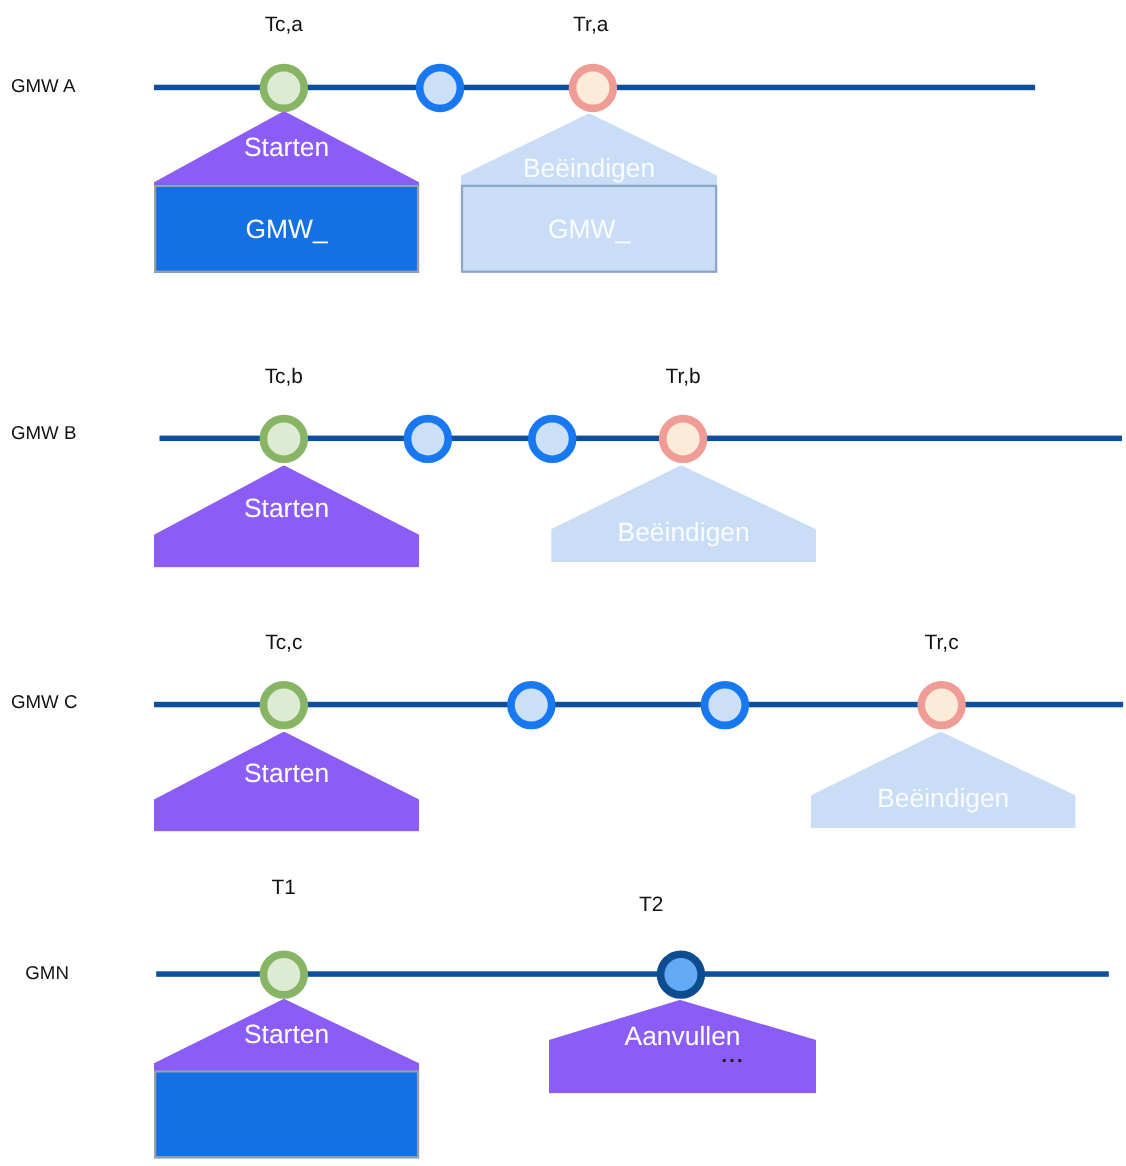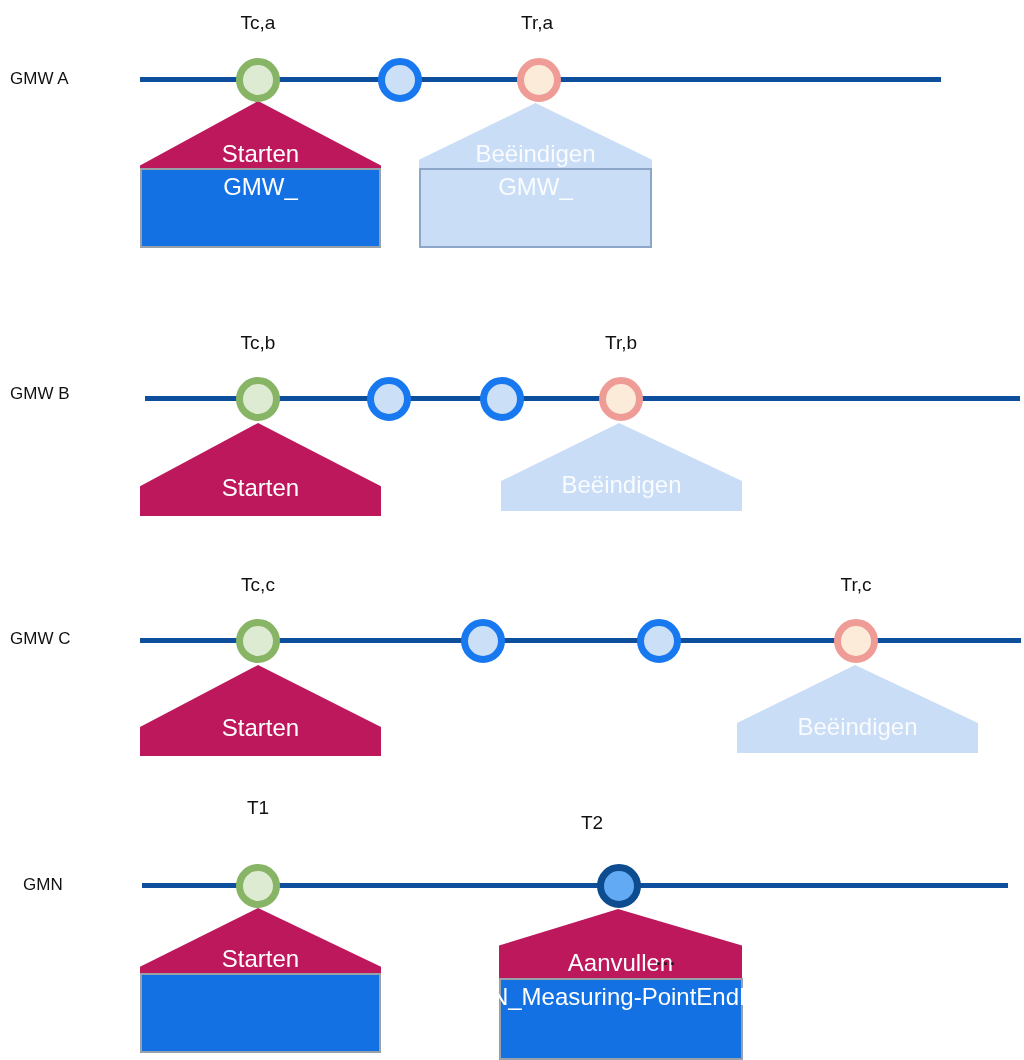--- a/index.html
+++ b/index.html
@@ -12,24 +12,24 @@
   .tl{position:absolute;height:5px;background:#0D4F9C;z-index:1;}
   .circ{position:absolute;width:44px;height:44px;border-radius:50%;box-sizing:border-box;z-index:3;}
   .circ.green {border:7px solid #87B565;background:#DEEBD3;}
   .circ.blue  {border:7px solid #1878F0;background:#CBE0F6;}
   .circ.orange{border:7px solid #EF9C97;background:#FCEBD9;}
   .circ.navy  {border:7px solid #0D4D8F;background:#63AAF4;}
   .pent{
     position:absolute;display:flex;justify-content:center;align-items:flex-end;
     font-size:24px;z-index:2;text-align:center;
   }
-  .pent.active{background:#be185d;color:#ffffff;}
+  .pent.active{background:#8b5cf6;color:#ffffff;align-items:center;}
   .pent.inactive{background:#C9DDF6;color:rgba(255,255,255,0.88);}
   .rect{
-    position:absolute;box-sizing:border-box;display:flex;flex-direction:row;
+    position:absolute;box-sizing:border-box;display:flex;flex-direction:column;
     justify-content:center;text-align:center;font-size:24px;line-height:33px;z-index:2;
   }
   .rect.active{background:#1371E3;border:2px solid #98A0A8;color:#ffffff;}
   .rect.inactive{background:#C9DDF6;border:2px solid #8BA6C6;color:rgba(255,255,255,0.9);}
   .ellipsis{
     position:absolute;font-size:18px;font-weight:bold;color:#1a1a1a;
     letter-spacing:2px;z-index:4;line-height:18px;
   }
 </style>
 </head>
@@ -95,18 +95,14 @@
   <div class="circ navy" style="left:597px;top:864px"></div>
   <div class="pent active" style="left:140px;top:908px;width:241px;height:65px;padding-bottom:4px;clip-path:polygon(49% 0,100% 85%,100% 100%,0 100%,0 85%)">
     <span>Starten</span>
   </div>
   <div class="rect active" style="left:140px;top:973px;width:241px;height:80px">
   </div>
   <div class="pent active" style="left:499px;top:909px;width:243px;height:68px;padding-bottom:17px;clip-path:polygon(49% 0,100% 43%,100% 100%,0 100%,0 43%)">
     <span>Aanvullen</span>
   </div>
   <div class="ellipsis" style="left:656px;top:950px">...</div>
-  <div class="rect active" style="left:499px;top:978px;width:244px;height:82px">
-    <div>GMN_Measuring-</div>
-    <div>PointEndDate</div>
-  </div>
 
 </div>
 
 </body></html>

